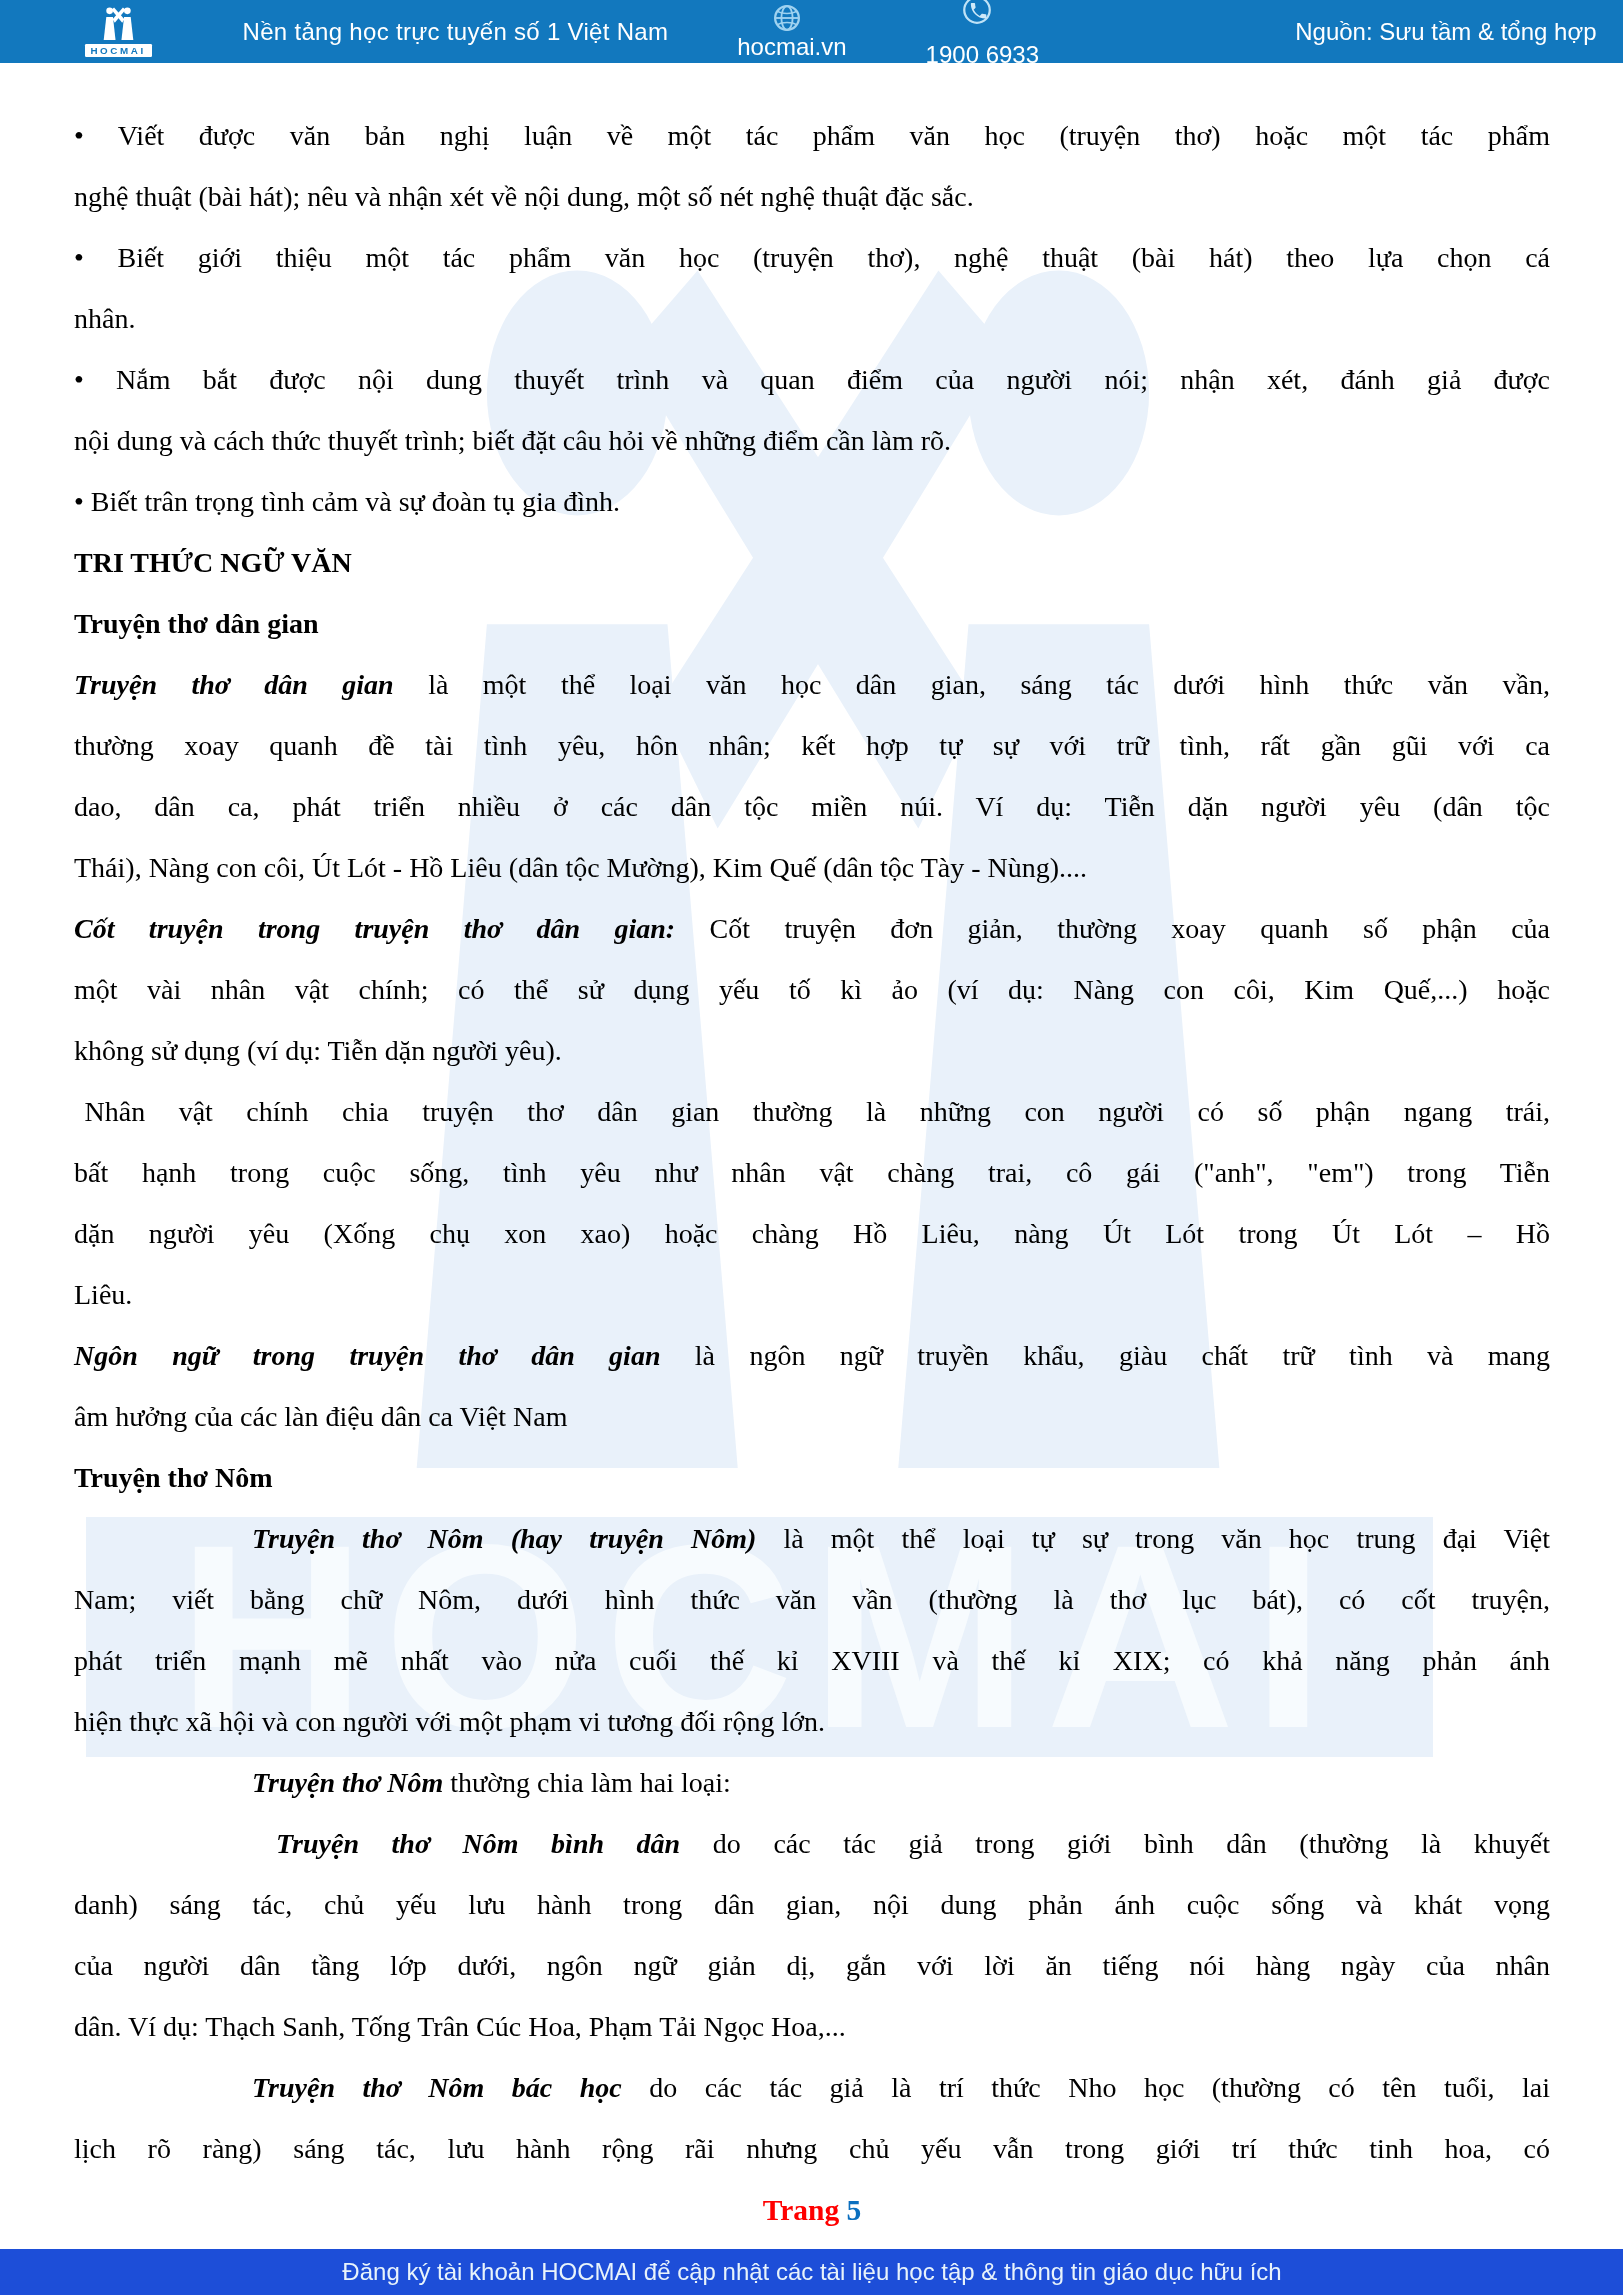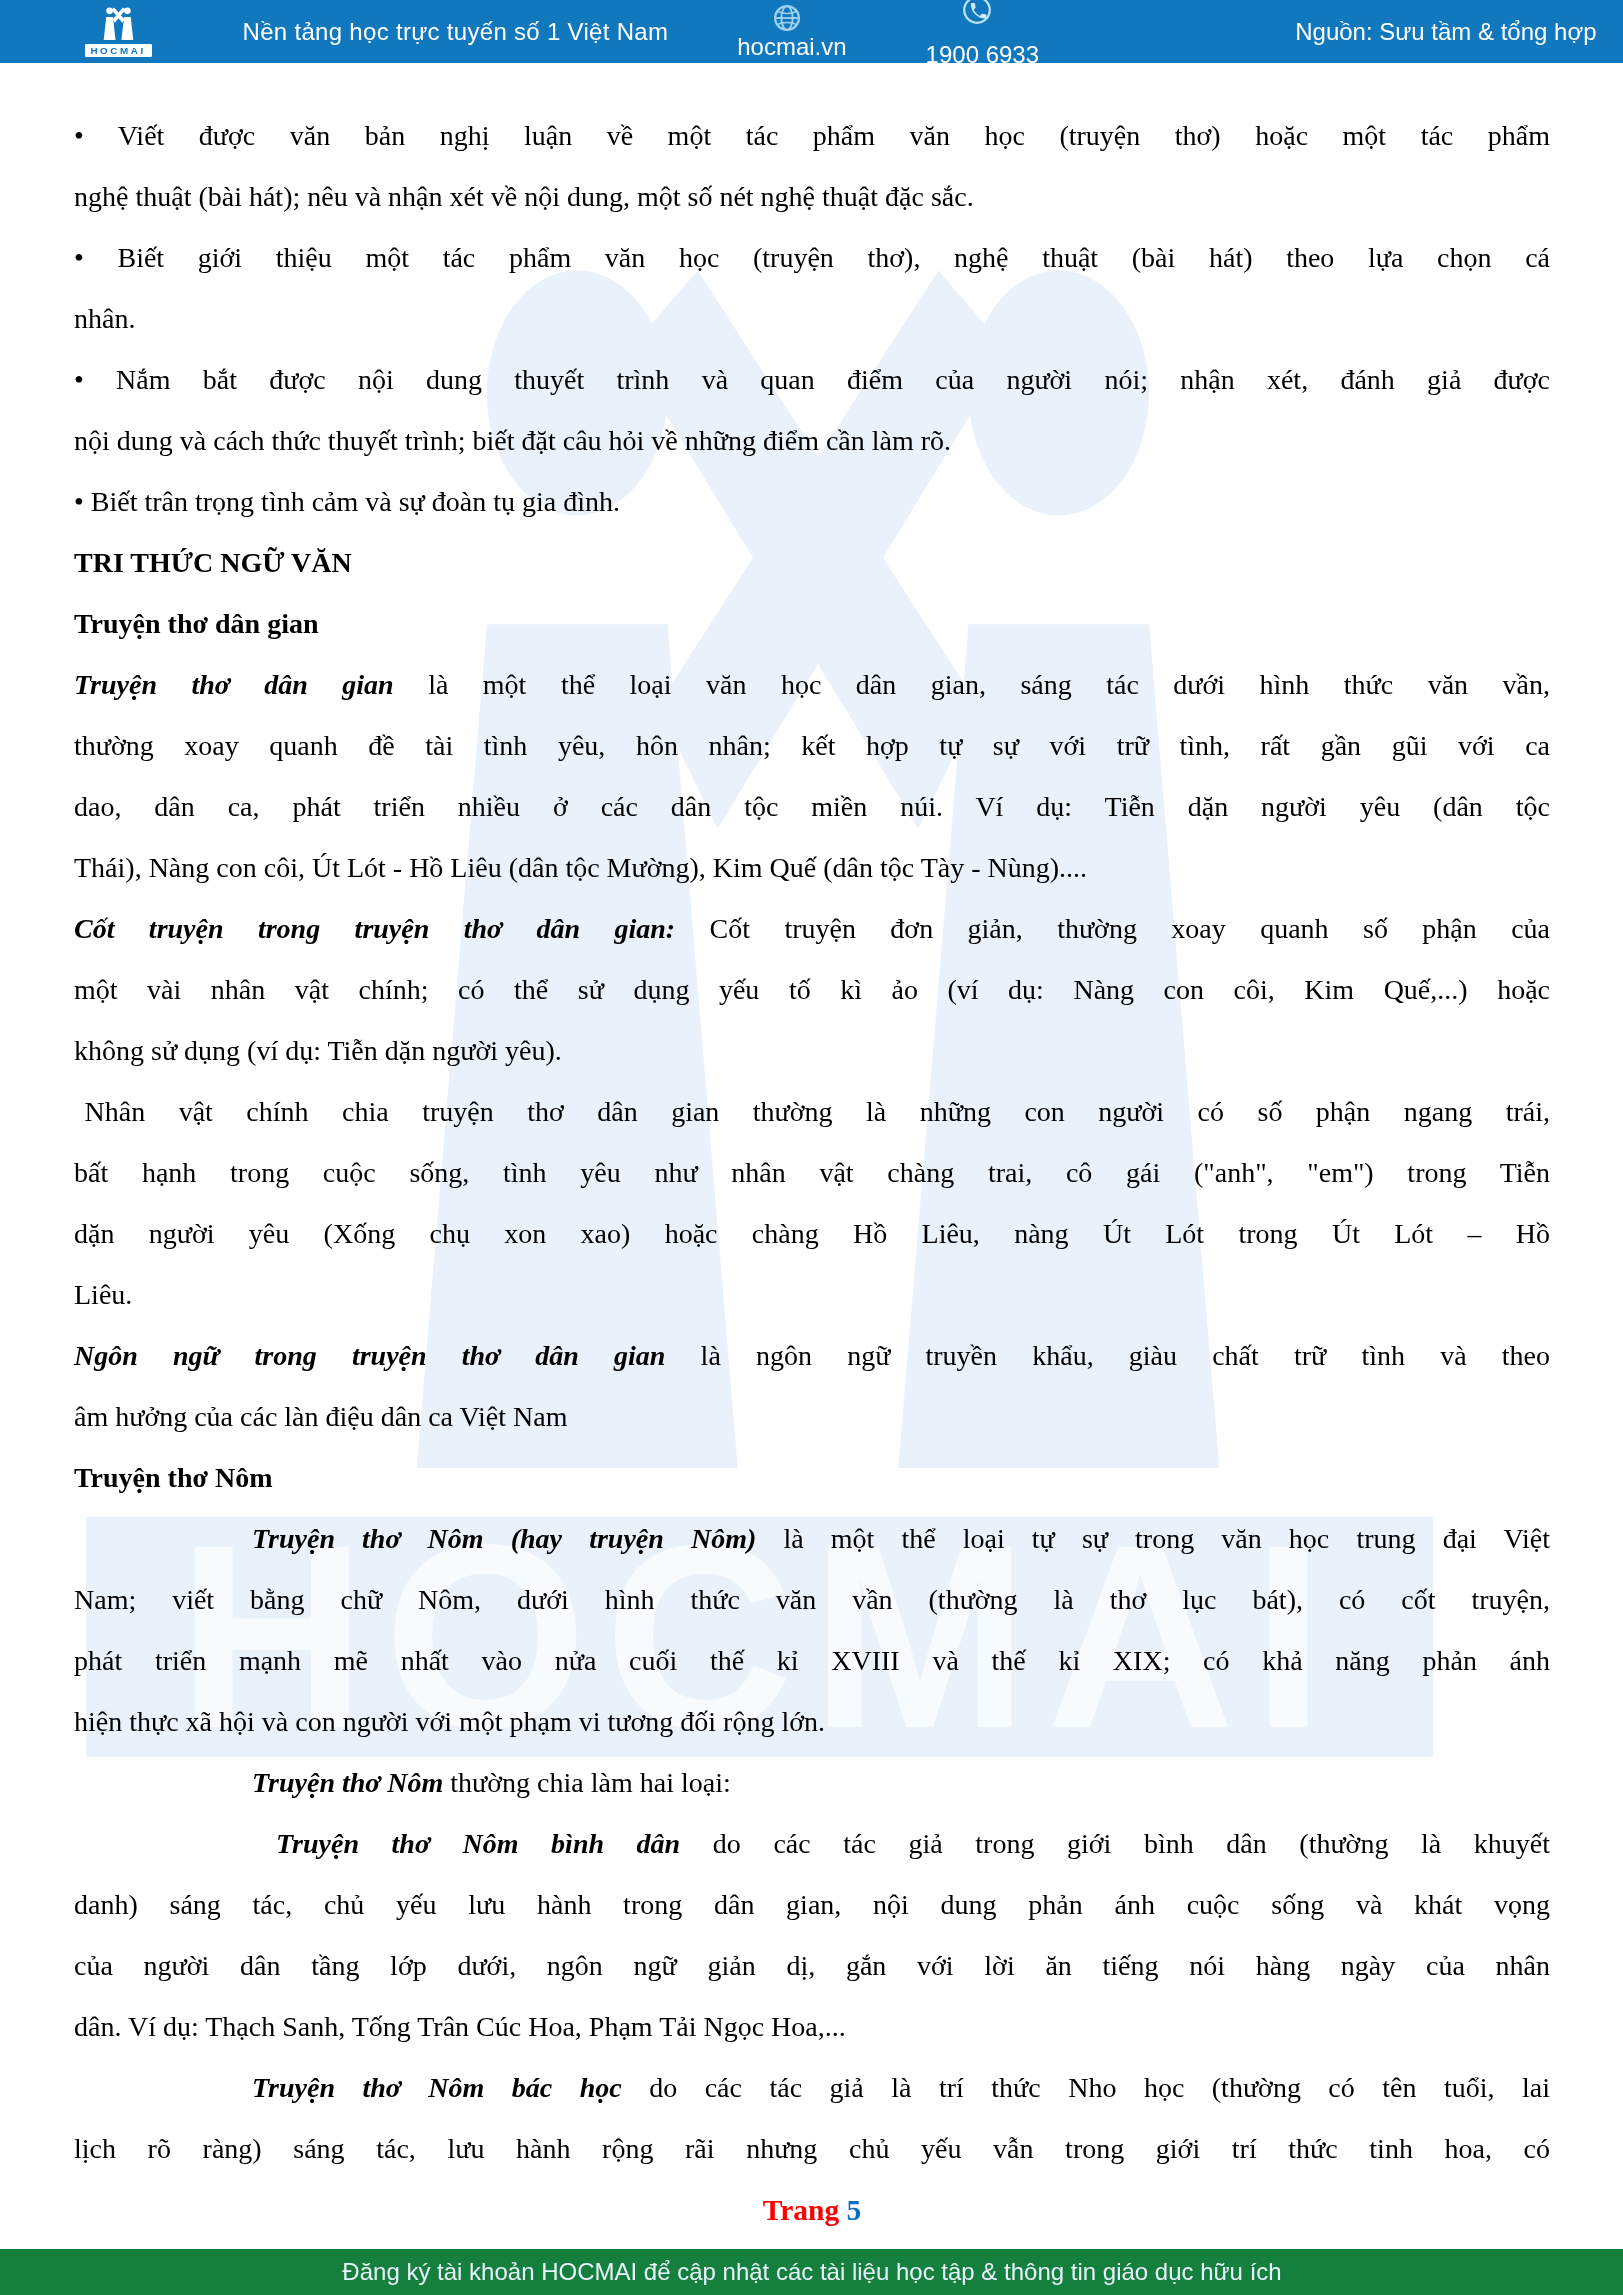--- a/index.html
+++ b/index.html
@@ -30,21 +30,21 @@
   .doc{position:absolute;top:105px;left:74px;width:1476px;z-index:2;}
   .line{height:61px;line-height:61px;font-size:28px;white-space:normal;}
   .line.j{text-align:justify;text-align-last:justify;}
   .line.ind{text-indent:178px;}
   .line.sp{padding-left:10.5px;}
   
   .pageno{position:absolute;top:2194px;left:0;width:1624px;text-align:center;z-index:3;
           font-size:29.5px;font-weight:bold;}
   .pageno .lab{color:#FF0000;}
   .pageno .num{color:#0B6FBF;}
-  .botbar{position:absolute;bottom:0;left:0;width:1624px;height:46px;background:#15803d;z-index:5;
+  .botbar{position:absolute;bottom:0;left:0;width:1624px;height:46px;background:#1d4ed8;z-index:5;
           display:flex;align-items:center;justify-content:center;
           font-family:"Liberation Sans",sans-serif;color:#E8F3FB;font-size:24px;}
 </style>
 </head>
 <body>
 
 <div class="page">
 
   <div class="topbar">
     <div class="logo">
@@ -109,21 +109,21 @@
         <div class="line j"><span>thường xoay quanh đề tài tình yêu, hôn nhân; kết hợp tự sự với trữ tình, rất gần gũi với ca</span></div>
         <div class="line j"><span>dao, dân ca, phát triển nhiều ở các dân tộc miền núi. Ví dụ: Tiễn dặn người yêu (dân tộc</span></div>
         <div class="line"><span>Thái), Nàng con côi, Út Lót - Hồ Liêu (dân tộc Mường), Kim Quế (dân tộc Tày - Nùng)....</span></div>
         <div class="line j"><span style="font-weight: bold; font-style: italic;">Cốt truyện trong truyện thơ dân gian:</span><span> Cốt truyện đơn giản, thường xoay quanh số phận của</span></div>
         <div class="line j"><span>một vài nhân vật chính; có thể sử dụng yếu tố kì ảo (ví dụ: Nàng con côi, Kim Quế,...) hoặc</span></div>
         <div class="line"><span>không sử dụng (ví dụ: Tiễn dặn người yêu).</span></div>
         <div class="line j sp"><span>Nhân vật chính chia truyện thơ dân gian thường là những con người có số phận ngang trái,</span></div>
         <div class="line j"><span>bất hạnh trong cuộc sống, tình yêu như nhân vật chàng trai, cô gái ("anh", "em") trong Tiễn</span></div>
         <div class="line j"><span>dặn người yêu (Xống chụ xon xao) hoặc chàng Hồ Liêu, nàng Út Lót trong Út Lót – Hồ</span></div>
         <div class="line"><span>Liêu.</span></div>
-        <div class="line j"><span style="font-weight: bold; font-style: italic;">Ngôn ngữ trong truyện thơ dân gian</span><span> là ngôn ngữ truyền khẩu, giàu chất trữ tình và theo</span></div>
+        <div class="line j"><span style="font-weight: bold; font-style: italic;">Ngôn ngữ trong truyện thơ dân gian</span><span> là ngôn ngữ truyền khẩu, giàu chất trữ tình và mang</span></div>
         <div class="line"><span>âm hưởng của các làn điệu dân ca Việt Nam</span></div>
         <div class="line"><span style="font-weight: bold;">Truyện thơ Nôm</span></div>
         <div class="line j ind"><span style="font-weight: bold; font-style: italic;">Truyện thơ Nôm (hay truyện Nôm)</span><span> là một thể loại tự sự trong văn học trung đại Việt</span></div>
         <div class="line j"><span>Nam; viết bằng chữ Nôm, dưới hình thức văn vần (thường là thơ lục bát), có cốt truyện,</span></div>
         <div class="line j"><span>phát triển mạnh mẽ nhất vào nửa cuối thế kỉ XVIII và thế kỉ XIX; có khả năng phản ánh</span></div>
         <div class="line"><span>hiện thực xã hội và con người với một phạm vi tương đối rộng lớn.</span></div>
         <div class="line ind"><span style="font-weight: bold; font-style: italic;">Truyện thơ Nôm</span><span> thường chia làm hai loại:</span></div>
         <div class="line j ind"><span style="font-weight: bold; font-style: italic; margin-left: 24px;">Truyện thơ Nôm bình dân</span><span> do các tác giả trong giới bình dân (thường là khuyết</span></div>
         <div class="line j"><span>danh) sáng tác, chủ yếu lưu hành trong dân gian, nội dung phản ánh cuộc sống và khát vọng</span></div>
         <div class="line j"><span>của người dân tầng lớp dưới, ngôn ngữ giản dị, gắn với lời ăn tiếng nói hàng ngày của nhân</span></div>

